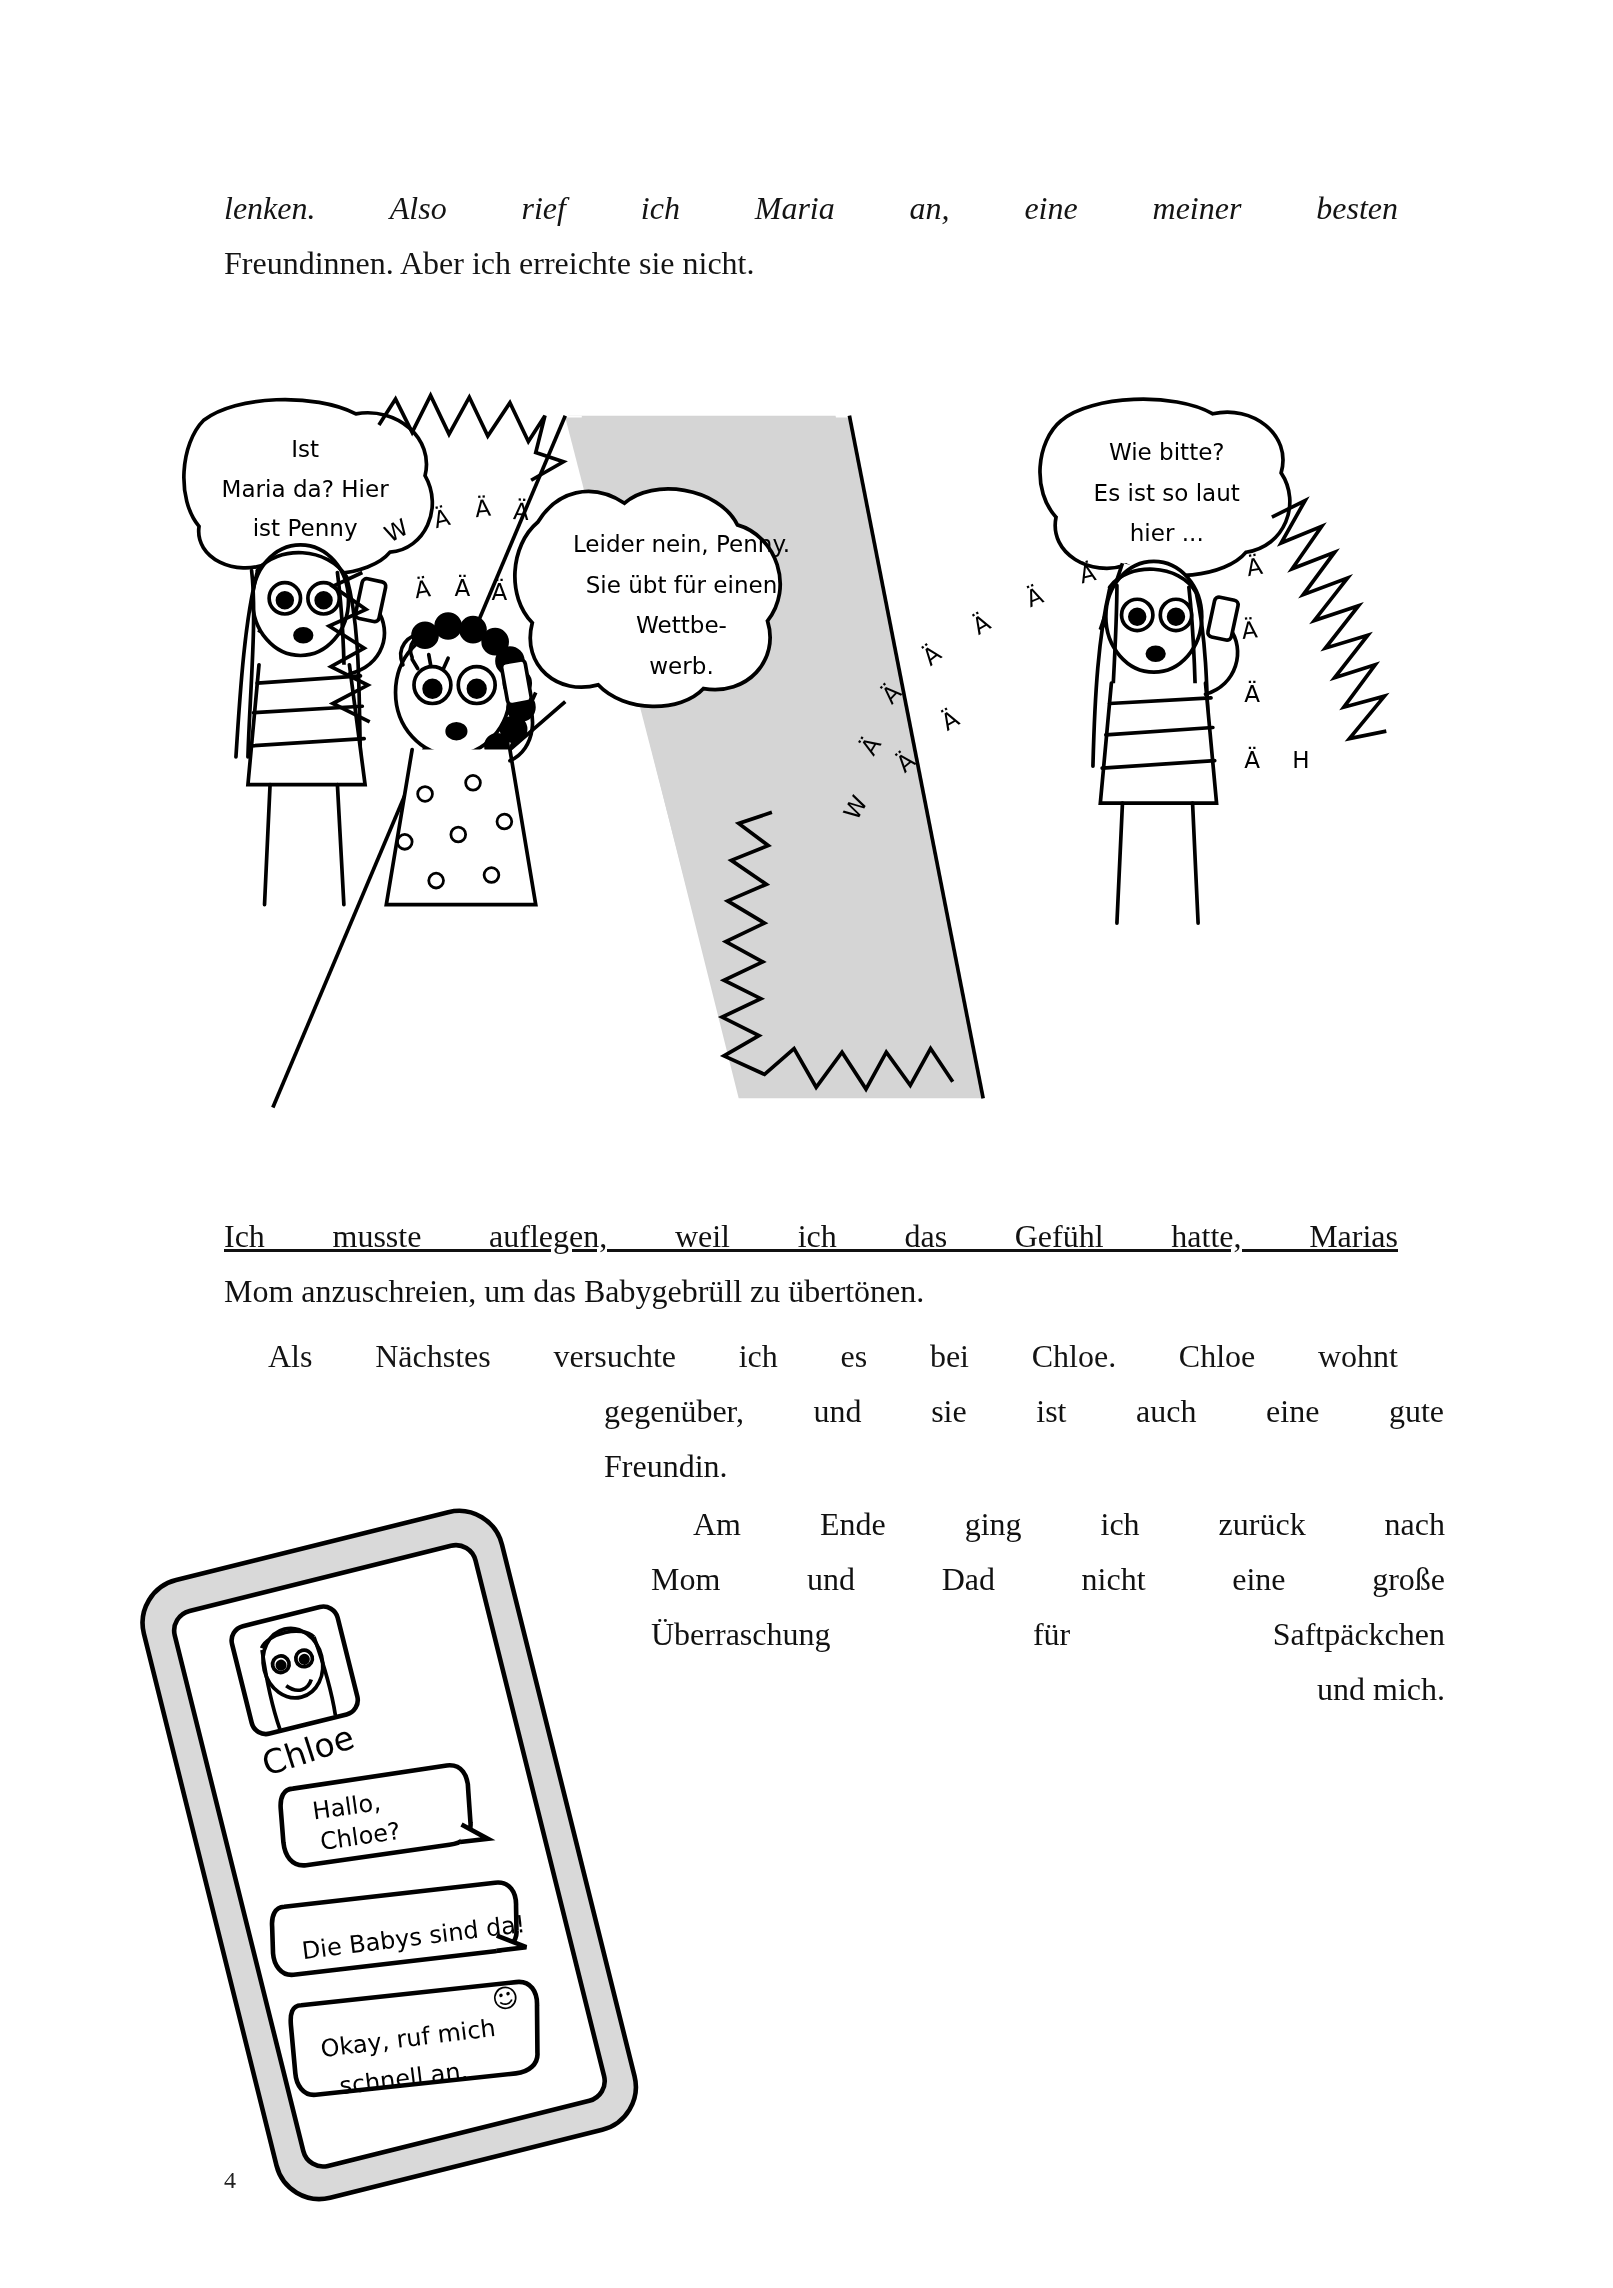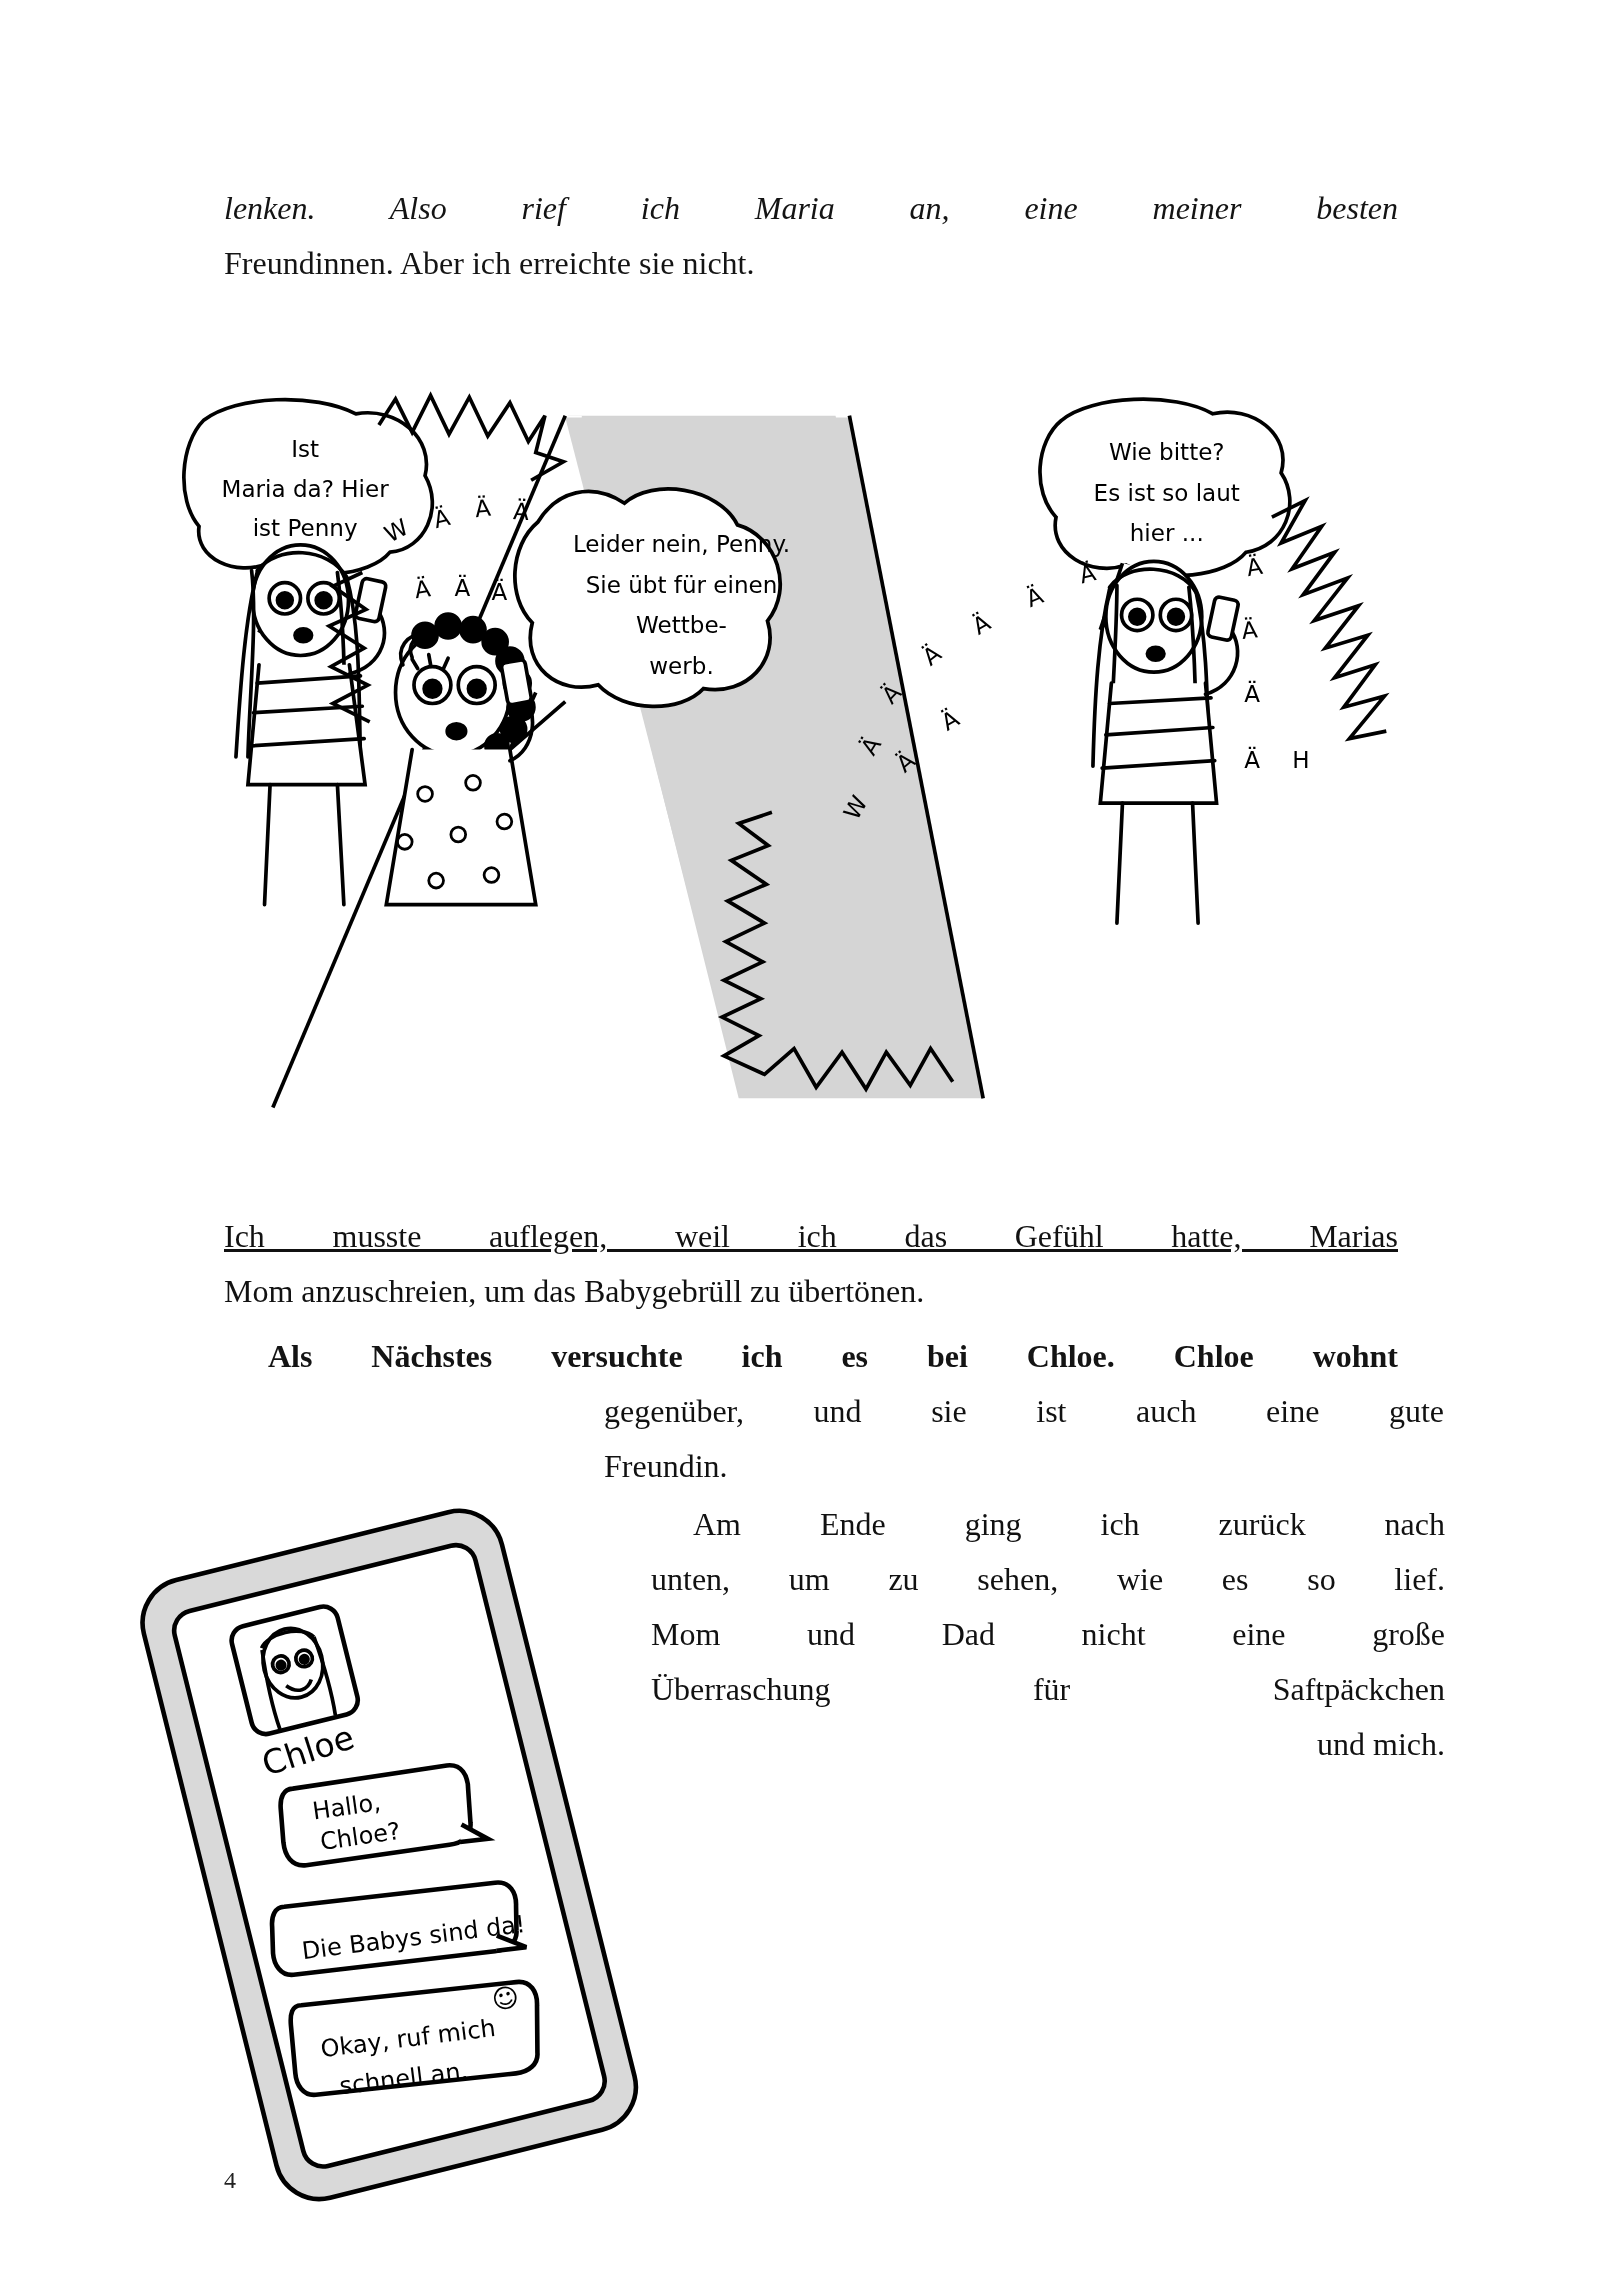--- a/index.html
+++ b/index.html
@@ -280,31 +280,30 @@
       </g>
     </svg>
   </div>
 
   <div class="para-wrap">
     <span class="line just" style="text-align-last: justify; text-decoration: underline;">Ich musste auflegen, weil ich das Gefühl hatte, Marias</span>
     <span class="line left">Mom anzuschreien, um das Babygebrüll zu übertönen.</span>
   </div>
 
   <div class="para" style="left:224px; top:1329px; width:1174px;">
-    <span class="line" style="display:block; text-indent:44px; text-align:justify; text-align-last:justify;font-weight:bold;">Als Nächstes versuchte ich es bei Chloe. Chloe wohnt</span>
+    <span class="line" style="display:block; text-indent:44px; text-align:justify; text-align-last:justify;">Als Nächstes versuchte ich es bei Chloe. Chloe wohnt</span>
   </div>
 
   <div class="indent-block" style="top:1384px;">
     <span class="line" style="display:block; text-align:justify; text-align-last:justify;">gegenüber, und sie ist auch eine gute</span>
     <span class="line" style="display:block; text-align:left;">Freundin.</span>
   </div>
 
   <div class="indent-block" style="top:1497px; left:605px; width:794px;">
     <span class="line" style="display:block; text-align:justify; text-align-last:justify; text-indent:42px;">Am Ende ging ich zurück nach</span>
-    <span class="line" style="display:block; text-align:justify; text-align-last:justify;">unten, um zu sehen, wie es so lief.</span>
     <span class="line" style="display:block; text-align:justify; text-align-last:justify;">Mom und Dad nicht eine große</span>
     <span class="line" style="display:block; text-align:justify; text-align-last:justify;">Überraschung für Saftpäckchen</span>
     <span class="line" style="display:block; text-align:right; padding-left:52px;">und mich.</span>
   </div>
 
   <div class="phone">
     <svg width="628" height="738" viewBox="0 0 680 800" xmlns="http://www.w3.org/2000/svg">
       <g transform="rotate(-14 340 400)">
 
         <rect x="120" y="60" width="400" height="690" rx="48" ry="48" fill="#d9d9d9" stroke="#000" stroke-width="5"></rect>

